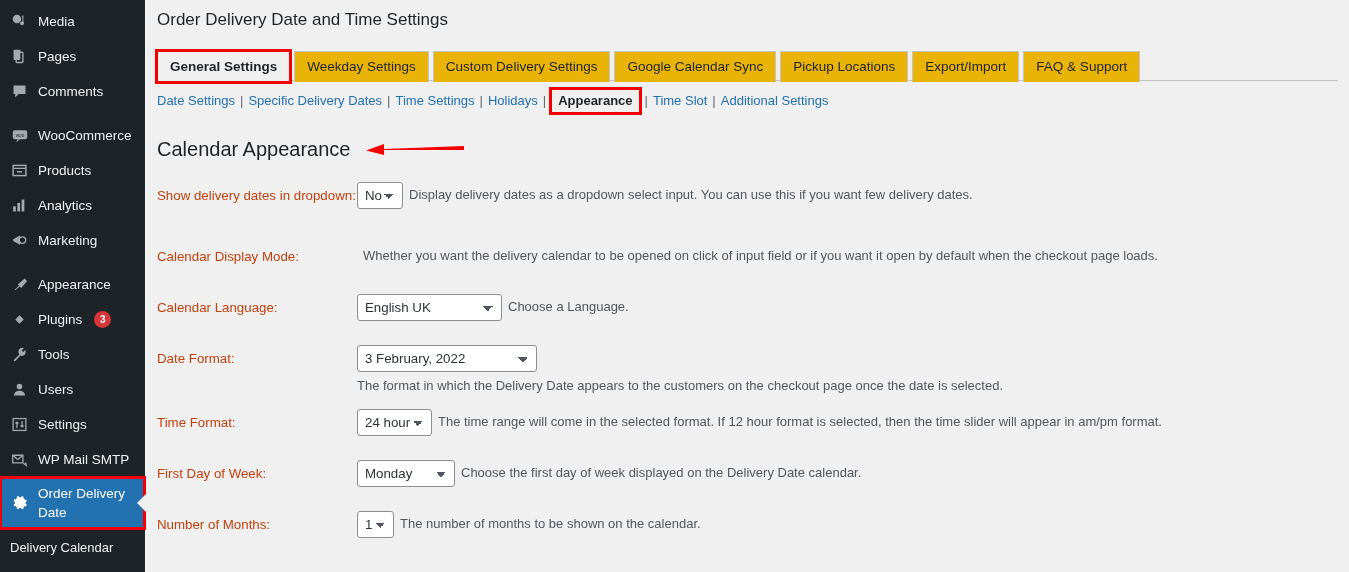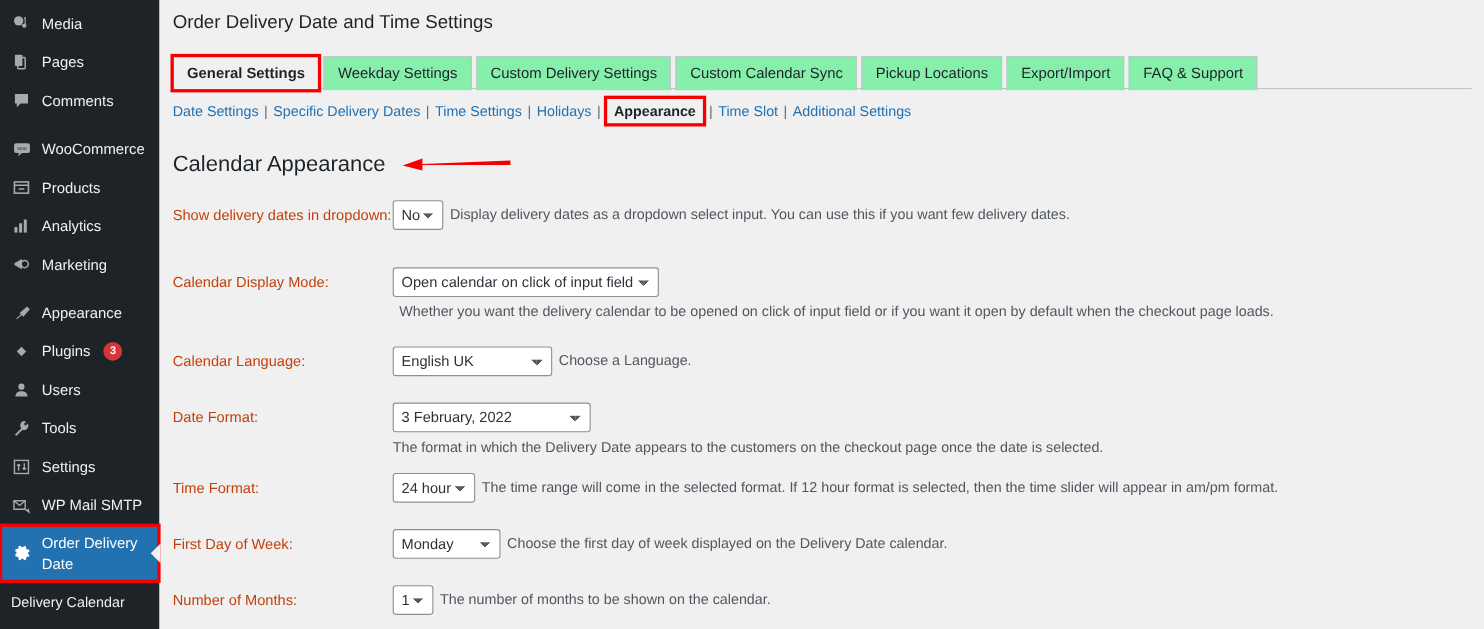--- a/index.html
+++ b/index.html
@@ -110,21 +110,21 @@
   
   .tabs-wrap {
     margin: 17px 0 0 12px;
     position: relative;
     border-bottom: 1px solid #c3c4c7;
     height: 32px;
     width: 1181px;
   }
   .tabs { display: flex; align-items: flex-end; gap: 4px; height: 32px; }
   .tab {
-    background: #86efac;
+    background: #eab308;
     border: 1px solid #c3c4c7;
     border-bottom: none;
     padding: 7px 12px 7px 12px;
     font-size: 13.5px;
     color: #1d2327;
     line-height: 16px;
     position: relative;
     top: 1px;
     white-space: nowrap;
   }
@@ -344,34 +344,34 @@
             <path d="M5 15l2.5-2.5L5 10l5-5 5 5-5 5-2.5-2.5L3 17z"></path>
           </svg>
       </span>
       <span class="mlabel">Plugins</span>
       <span class="badge">3</span>
     </div>
 
     <div class="menu-item">
       <span class="icn">
         <svg width="17" height="17" viewBox="0 0 20 20" fill="currentColor">
+            <path d="M13.8 2.2a4.6 4.6 0 00-4 7.7L3 16.7l1.4 1.4 6.8-6.8a4.6 4.6 0 005.6-6.6l-2.4 2.4-1.9-1.9 2.4-2.4a4.6 4.6 0 00-1.1-.6z"></path>
+          </svg>
+      </span>
+      <span class="mlabel">Tools</span>
+    </div>
+
+    <div class="menu-item">
+      <span class="icn">
+        <svg width="17" height="17" viewBox="0 0 20 20" fill="currentColor">
             <circle cx="10" cy="6.5" r="3.3"></circle>
             <path d="M3.5 17c0-3.6 2.9-5.6 6.5-5.6s6.5 2 6.5 5.6z"></path>
           </svg>
       </span>
       <span class="mlabel">Users</span>
-    </div>
-
-    <div class="menu-item">
-      <span class="icn">
-        <svg width="17" height="17" viewBox="0 0 20 20" fill="currentColor">
-            <path d="M13.8 2.2a4.6 4.6 0 00-4 7.7L3 16.7l1.4 1.4 6.8-6.8a4.6 4.6 0 005.6-6.6l-2.4 2.4-1.9-1.9 2.4-2.4a4.6 4.6 0 00-1.1-.6z"></path>
-          </svg>
-      </span>
-      <span class="mlabel">Tools</span>
     </div>
 
     <div class="menu-item">
       <span class="icn">
         <svg width="17" height="17" viewBox="0 0 20 20" fill="none" stroke="currentColor" stroke-width="1.5">
             <rect x="2.5" y="3" width="15" height="14"></rect>
             <path d="M7 14V7m0 0L5.3 8.8M7 7l1.7 1.8M13 6v7m0 0l1.7-1.8M13 13l-1.7-1.8"></path>
           </svg>
       </span>
       <span class="mlabel">Settings</span>
@@ -407,21 +407,21 @@
 
   <div class="main">
 
     <h1 class="page-title">Order Delivery Date and Time Settings</h1>
 
     <div class="tabs-wrap">
       <div class="tabs">
         <div class="tab active">General Settings</div>
         <div class="tab">Weekday Settings</div>
         <div class="tab">Custom Delivery Settings</div>
-        <div class="tab">Custom Calendar Sync</div>
+        <div class="tab">Google Calendar Sync</div>
         <div class="tab">Pickup Locations</div>
         <div class="tab">Export/Import</div>
         <div class="tab">FAQ &amp; Support</div>
       </div>
     </div>
 
     <div class="subnav">
       <a>Date Settings</a>
       <span class="sep">|</span>
       <a>Specific Delivery Dates</a>
@@ -456,23 +456,20 @@
           </select>
           <span class="fdesc fdesc-wide">Display delivery dates as a dropdown select input. You can use this if you want few delivery dates.</span>
         </div>
       </div>
 
       <div class="gap-lg"></div>
 
       <div class="frow">
         <div class="flabel">Calendar Display Mode:</div>
         <div class="fctl fctl-inline">
-          <select class="sel w-wide">
-            <option>Open calendar on click of input field</option>
-          </select>
           <span class="fdesc fdesc-wide">Whether you want the delivery calendar to be opened on click of input field or if you want it open by default when the checkout page loads.</span>
         </div>
       </div>
 
       <div class="gap-md"></div>
 
       <div class="frow">
         <div class="flabel">Calendar Language:</div>
         <div class="fctl fctl-inline">
           <select class="sel w-lang">

